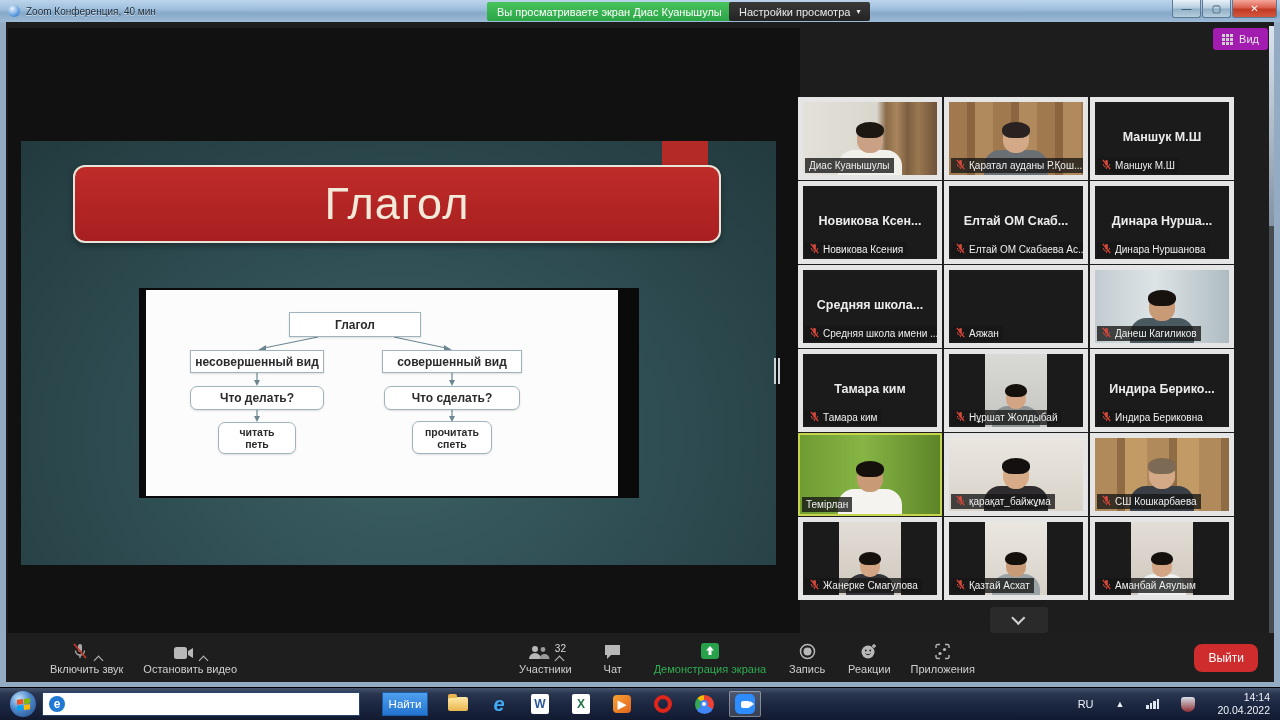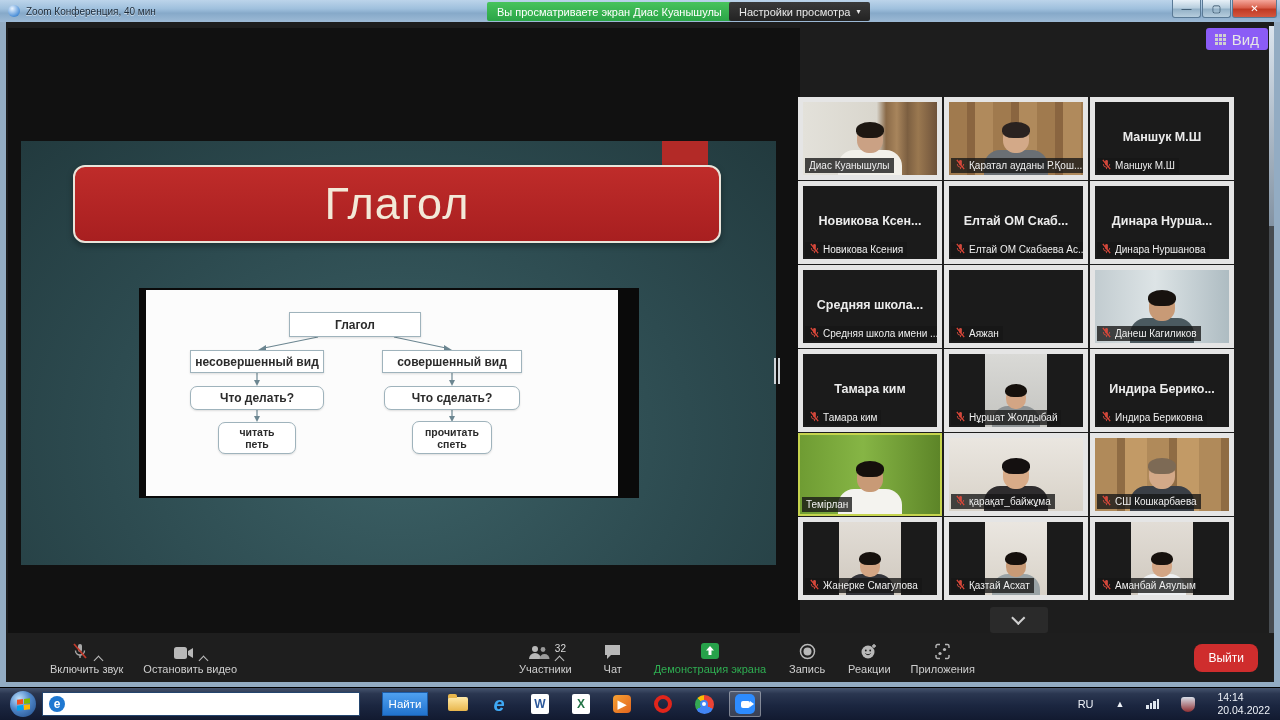--- a/index.html
+++ b/index.html
@@ -34,22 +34,22 @@
     border-right:6px solid rgba(168,197,224,.85);
     border-bottom:5px solid rgba(168,197,224,.85); }
 
   .shield { position:absolute; left:12px; top:8px; width:17px; height:17px; border-radius:50%;
     background:#10321c; display:flex; align-items:center; justify-content:center; }
   .shield-inner { width:11px; height:12px; background:#2fbf55; color:#fff; font-size:8px;
     display:flex; align-items:center; justify-content:center;
     border-radius:5px 5px 6px 6px / 4px 4px 8px 8px; }
 
   .view-btn { position:absolute; right:6px; top:6px; height:22px; padding:0 9px;
-    background:#8b5cf6; border-radius:3px; display:flex; align-items:center; gap:6px;
-    color:#e6e6e6; font-size:15px; }
+    background:#a21caf; border-radius:3px; display:flex; align-items:center; gap:6px;
+    color:#e6e6e6; font-size:11px; }
   .grid-glyph { display:grid; grid-template-columns:repeat(3,3px); grid-template-rows:repeat(3,3px); gap:1px; }
   .grid-glyph i { background:#cfcfcf; }
 
   
   .share-area { position:absolute; left:2px; top:6px; width:792px; height:630px; background:#111; }
   .slide { position:absolute; left:13px; top:113px; width:755px; height:424px;
     background:radial-gradient(ellipse at 50% 70%, #3c6166 0%, #2d4b50 55%, #223a3e 100%); }
   .slide-redtab { position:absolute; left:641px; top:0; width:46px; height:29px; background:#b32a27; }
   .slide-banner { position:absolute; left:52px; top:24px; width:648px; height:78px;
     background:linear-gradient(180deg,#bf2c2a,#a81f20); border:2px solid #e9e4da; border-radius:12px;
@@ -182,21 +182,21 @@
     border-left:4px solid #fff; border-top:3px solid transparent; border-bottom:3px solid transparent; }
   .tray { margin-left:auto; display:flex; align-items:center; gap:22px; padding-right:10px;
     color:#eef2f8; font-size:11px; }
   .tray .up { font-size:9px; }
   .bars { display:flex; align-items:flex-end; gap:1px; }
   .bars i { width:2.5px; background:#dfe6ee; }
   .bars i:nth-child(1){height:4px;} .bars i:nth-child(2){height:6px;}
   .bars i:nth-child(3){height:8px;} .bars i:nth-child(4){height:10px;}
   .tray-shield { width:14px; height:15px; background:linear-gradient(180deg,#d8dee8,#8f2f32);
     border-radius:3px 3px 7px 7px; }
-  .clock { text-align:left; line-height:13px; font-size:10.5px; }
+  .clock { text-align:right; line-height:13px; font-size:10.5px; }
 </style>
 </head>
 <body>
 
 <div class="stage">
 
   <div class="titlebar">
     <div class="title-icon"></div>
     <div class="title-text">Zoom Конференция, 40 мин</div>
     <div class="view-banner">Вы просматриваете  экран Диас Куанышулы</div>

